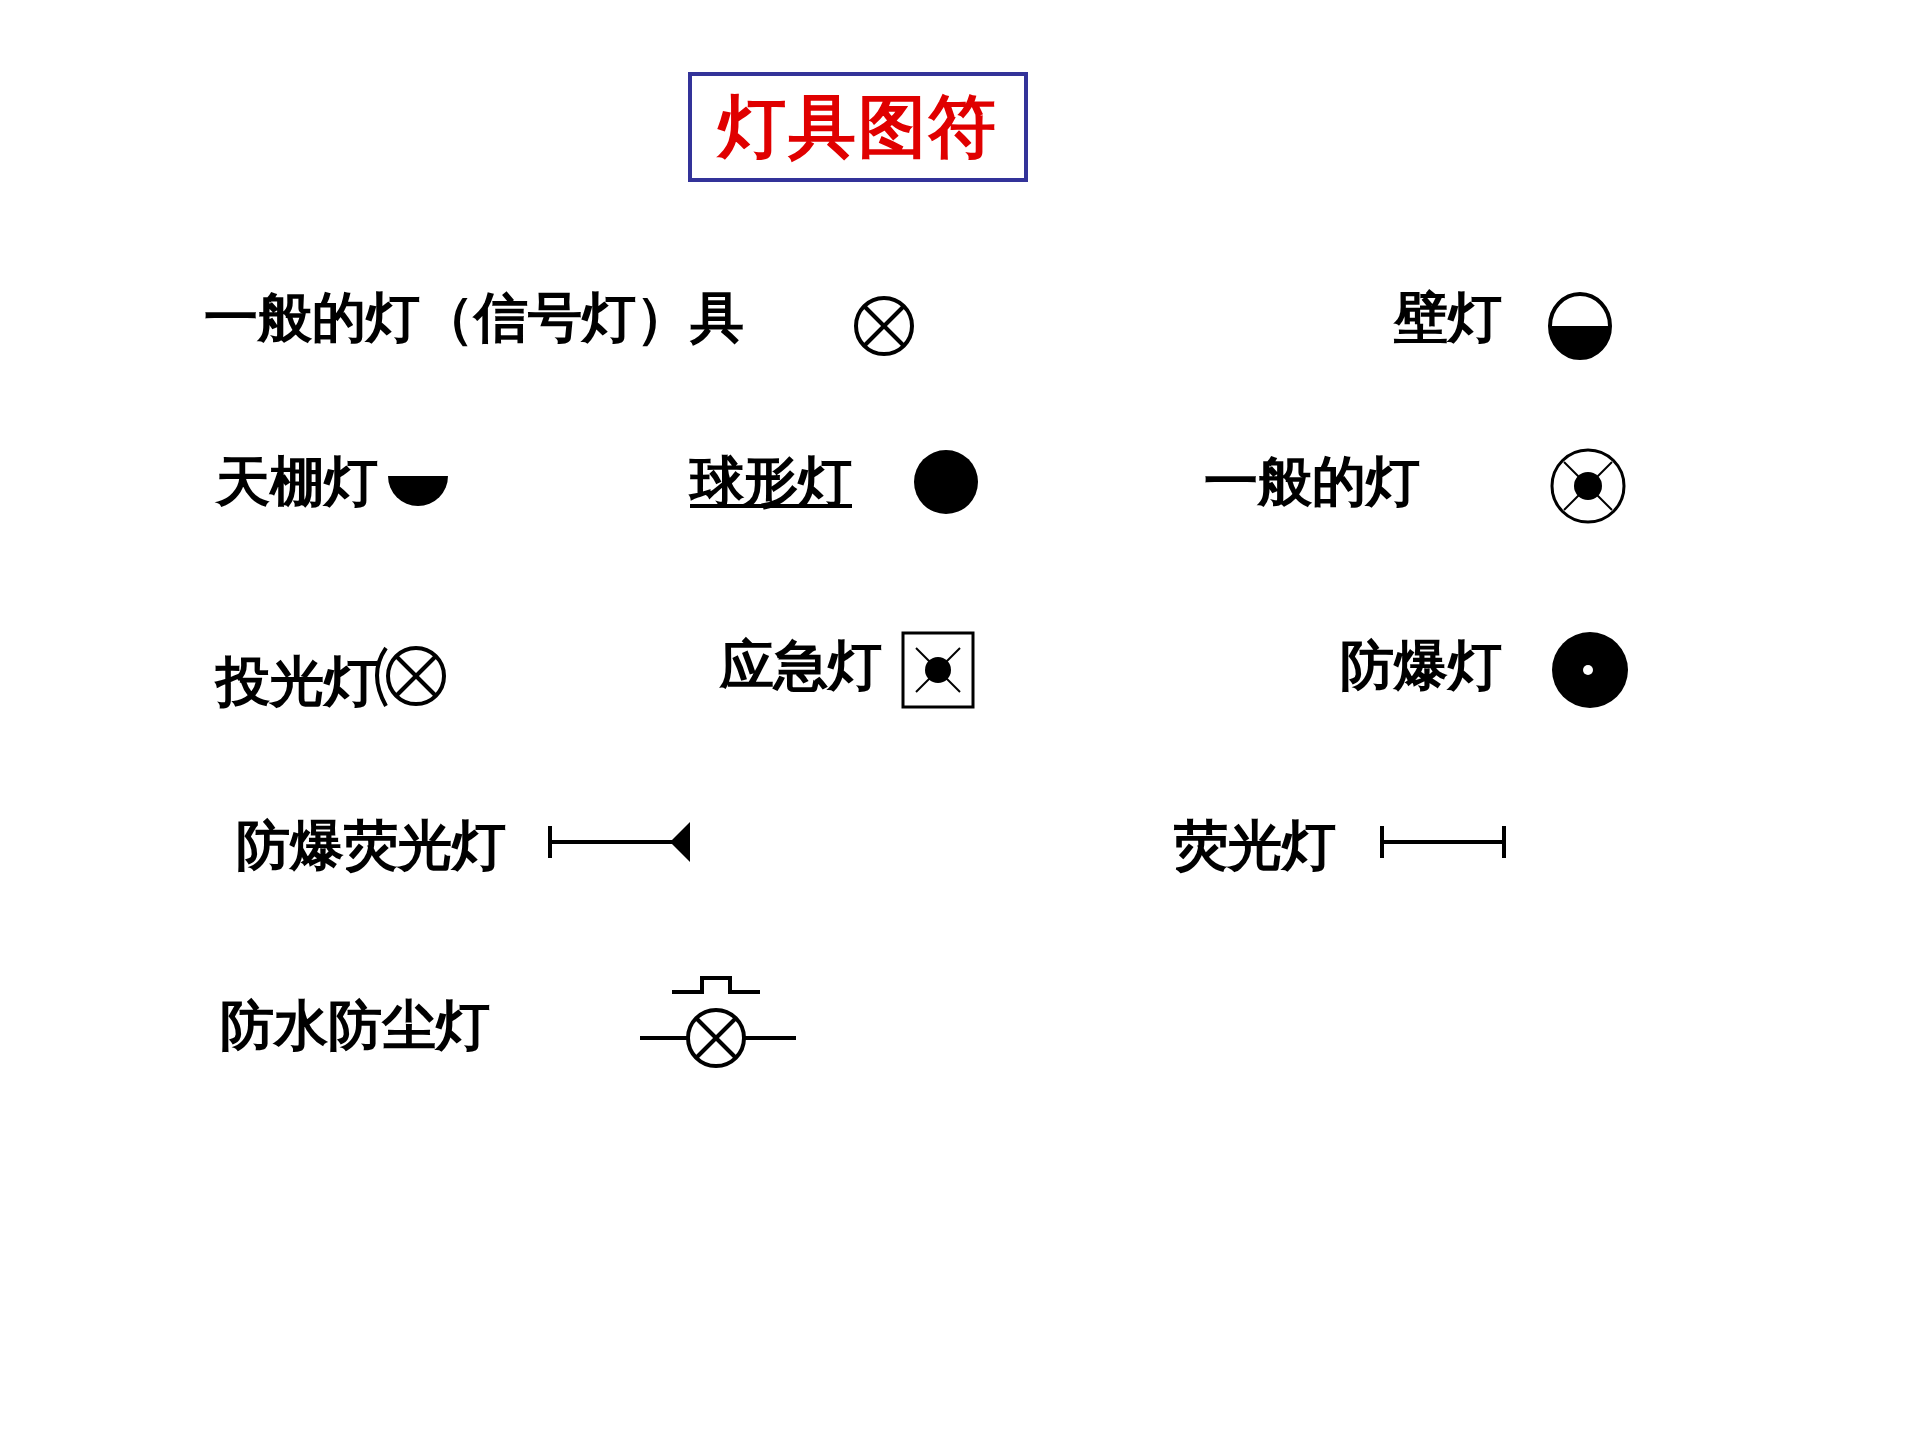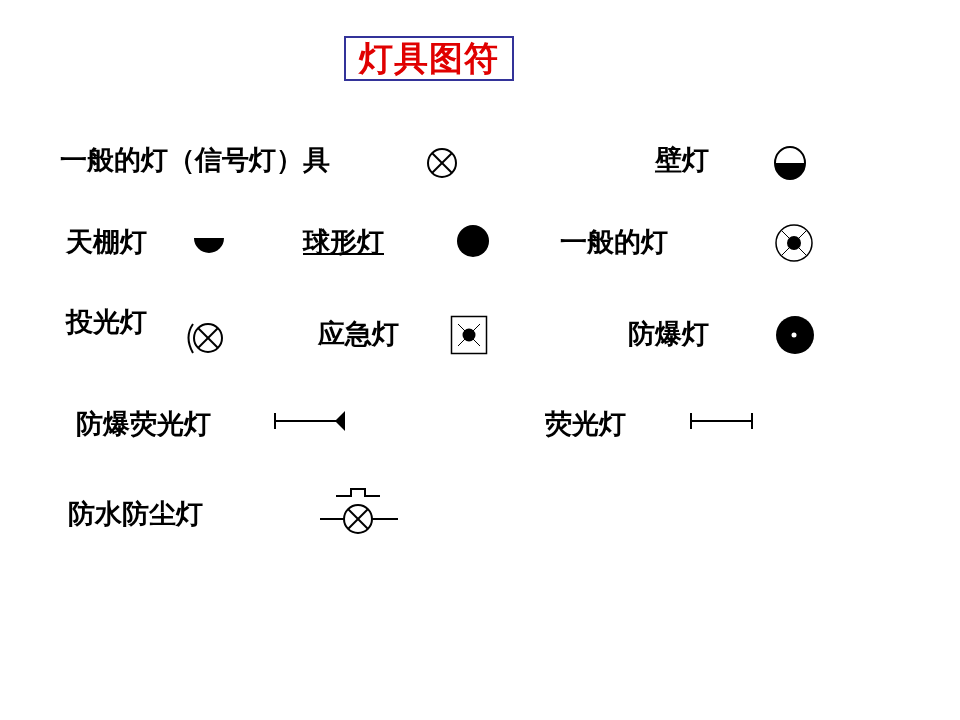--- a/index.html
+++ b/index.html
@@ -1,30 +1,31 @@
 <!DOCTYPE html>
 <html><head>
   <meta charset="utf-8">
   <style>
     html, body { margin: 0; padding: 0; background: #ffffff; }
     body { width: 960px; height: 720px; position: relative; overflow: hidden;
            font-family: "DejaVu Sans", "Liberation Sans", sans-serif; }
     .title-box {
-      position: absolute; left: 344px; top: 36px; width: 170px; height: 45px;
+      position: absolute; left: 344px; top: 36px; width: 170px; height: 55px;
       border: 2px solid #333399; box-sizing: border-box;
       display: flex; align-items: center; justify-content: center;
     }
     .title-text {
       color: #e00000; font-size: 34px; font-weight: bold; letter-spacing: 1px;
       font-family: "DejaVu Serif", "Liberation Serif", serif;
     }
     .label {
       position: absolute; font-size: 27px; font-weight: bold; color: #000;
       white-space: nowrap; line-height: 1;
       font-family: "DejaVu Sans", "Liberation Sans", sans-serif;
+      margin-left: 42px;
     }
     .sym { position: absolute; }
   </style>
 </head>
 <body>
 
 <div class="title-box">
   <span class="title-text">灯具图符</span>
 </div>
 
@@ -52,21 +53,21 @@
 </svg>
 
 <span class="label" style="left:560px;top:228px;">一般的灯</span>
 <svg class="sym" style="left:774px;top:223px;" width="40" height="40" viewBox="0 0 40 40">
   <circle cx="20" cy="20" r="18" fill="none" stroke="#000" stroke-width="1.5"></circle>
   <line x1="8" y1="8" x2="32" y2="32" stroke="#000" stroke-width="1"></line>
   <line x1="32" y1="8" x2="8" y2="32" stroke="#000" stroke-width="1"></line>
   <circle cx="20" cy="20" r="7" fill="#000"></circle>
 </svg>
 
-<span class="label" style="left:66px;top:308px;">投光灯</span>
+<span class="label" style="left:66px;top:328px;font-family:Liberation Serif, serif;">投光灯</span>
 <svg class="sym" style="left:184px;top:320px;" width="42" height="36" viewBox="0 0 42 36">
   <path d="M9 4 Q0 17 9 33" fill="none" stroke="#000" stroke-width="2"></path>
   <circle cx="24" cy="18" r="14" fill="none" stroke="#000" stroke-width="2"></circle>
   <line x1="14" y1="8" x2="34" y2="28" stroke="#000" stroke-width="2"></line>
   <line x1="34" y1="8" x2="14" y2="28" stroke="#000" stroke-width="2"></line>
 </svg>
 
 <span class="label" style="left:318px;top:320px;">应急灯</span>
 <svg class="sym" style="left:450px;top:315px;" width="38" height="40" viewBox="0 0 38 40">
   <rect x="1.5" y="1.5" width="35" height="37" fill="none" stroke="#000" stroke-width="1.5"></rect>

